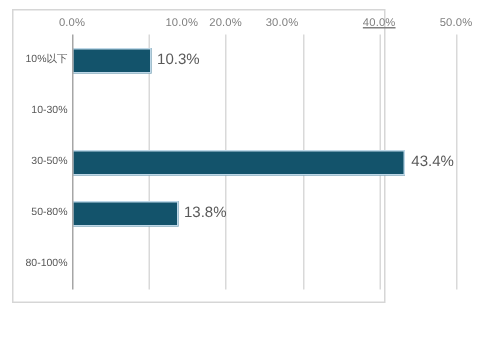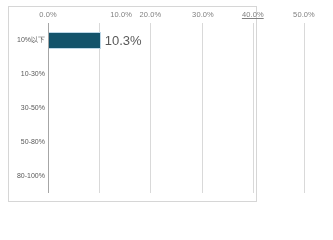--- a/index.html
+++ b/index.html
@@ -94,36 +94,36 @@
     top: 0;
     height: 100%;
     background: #13536b;
     border: 1px solid #bdd7e7;
     box-sizing: border-box;
   }
   .bar-value {
     position: absolute;
     top: 50%;
     transform: translateY(-50%);
-    font-size: 13px;
+    font-size: 10px;
     color: #595959;
     white-space: nowrap;
     padding-left: 4px;
   }
 </style>
 </head>
 <body>
 
 <div id="chart-frame">
 
   <div id="axis-top">
       <div class="tick-label" style="left: 39px;">0.0%</div>
       <div class="tick-label" style="left: 90.2px; margin-left: 22px;">10.0%</div>
       <div class="tick-label" style="left: 141.4px;">20.0%</div>
-      <div class="tick-label" style="left: 194px; text-align: right;">30.0%</div>
+      <div class="tick-label" style="left: 179px; text-align: right;">30.0%</div>
       <div class="tick-label" style="left: 243.8px; text-decoration: underline;">40.0%</div>
       <div class="tick-label" style="left: 295px;">50.0%</div>
     </div>
 
   <div id="category-column">
       <div class="cat-label" style="top: 13px;">10%以下</div>
       <div class="cat-label" style="top: 47px;">10-30%</div>
       <div class="cat-label" style="top: 81px;">30-50%</div>
       <div class="cat-label" style="top: 115px;">50-80%</div>
       <div class="cat-label" style="top: 149px;">80-100%</div>
@@ -133,15 +133,23 @@
       <div class="gridline axis-zero" style="left: 0px;"></div>
       <div class="gridline" style="left: 51.2px;"></div>
       <div class="gridline" style="left: 102.4px;"></div>
       <div class="gridline" style="left: 153.6px;"></div>
       <div class="gridline" style="left: 204.8px;"></div>
       <div class="gridline" style="left: 256px;"></div>
       <div class="bar-row" style="top: 8.5px; height: 17px;">
         <div class="bar" style="width: 52.736px; background: rgb(19, 83, 107); border-color: rgb(189, 215, 231);"></div>
         <div class="bar-value" style="left: 52.736px;">10.3%</div>
       </div>
+      <div class="bar-row" style="top: 76.5px; height: 17px;">
+        <div class="bar" style="width: 222.208px; background: rgb(19, 83, 107); border-color: rgb(189, 215, 231);"></div>
+        <div class="bar-value" style="left: 222.208px;">43.4%</div>
+      </div>
+      <div class="bar-row" style="top: 110.5px; height: 17px;">
+        <div class="bar" style="width: 70.656px; background: rgb(19, 83, 107); border-color: rgb(189, 215, 231);"></div>
+        <div class="bar-value" style="left: 70.656px;">13.8%</div>
+      </div>
     </div>
 
 </div>
 
 </body></html>

